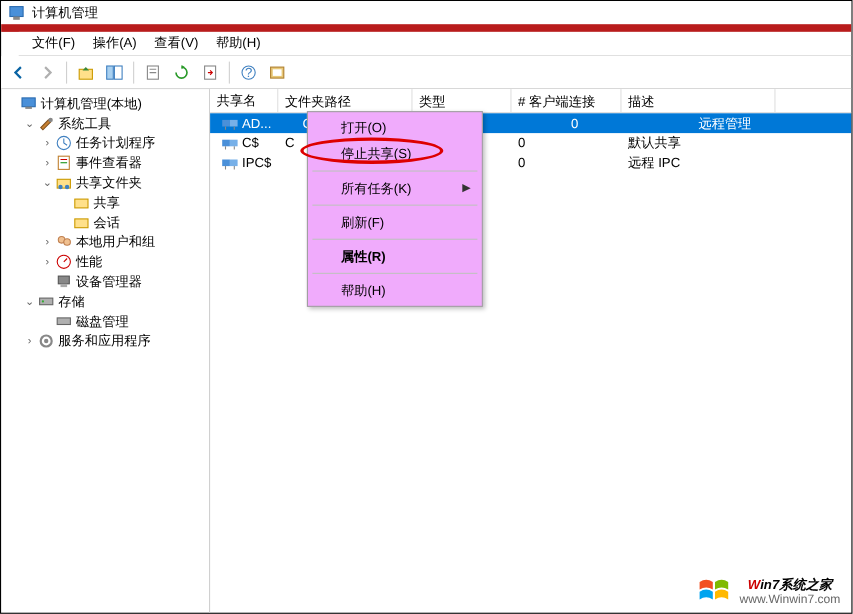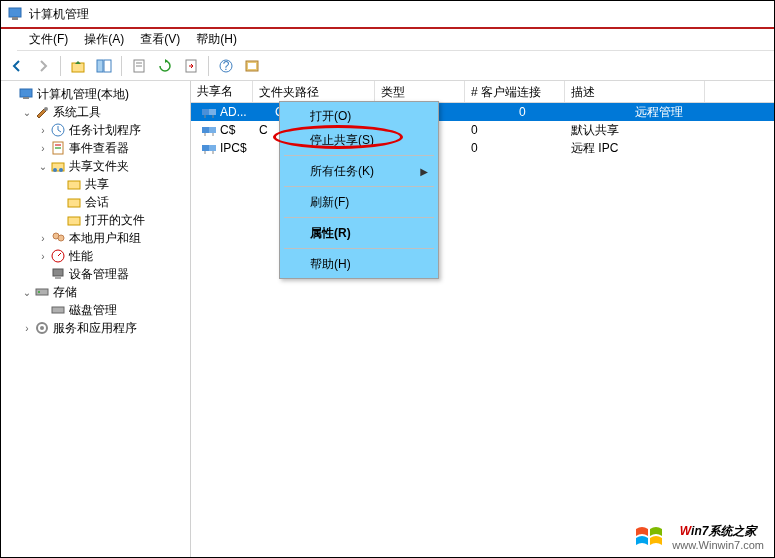--- a/index.html
+++ b/index.html
@@ -1,17 +1,17 @@
 <!DOCTYPE html>
 <html><head>
 <meta charset="utf-8">
 <style>
 * { box-sizing: border-box; margin: 0; padding: 0; font-family: "Microsoft YaHei", "Segoe UI", Tahoma, sans-serif; font-size: 12px; }
 body { background: #fff; width: 775px; height: 558px; overflow: hidden; position: relative; border: 1px solid #000; }
-.titlebar { height: 28px; background: #fff; display: flex; align-items: center; padding: 0 6px; border-bottom: 2px solid #b91c1c; }
+.titlebar { height: 28px; background: #fff; display: flex; align-items: center; padding: 0 6px; border-bottom: 7px solid #b91c1c; }
 .titlebar .app-icon { width: 16px; height: 16px; margin-right: 6px; }
 .menubar { height: 22px; display: flex; align-items: center; padding: 0 4px; background: #fff; border-bottom: 1px solid #e0e0e0; margin-left: 16px; }
 .menubar span { padding: 2px 8px; cursor: default; }
 .toolbar { height: 30px; display: flex; align-items: center; padding: 0 4px; background: #fff; border-bottom: 1px solid #d8d8d8; gap: 2px; }
 .toolbar .tbtn { width: 24px; height: 24px; display: flex; align-items: center; justify-content: center; border: 1px solid transparent; }
 .toolbar .sep { width: 1px; height: 20px; background: #d0d0d0; margin: 0 3px; }
 .content { display: flex; height: calc(100% - 80px); }
 .tree-pane { width: 190px; border-right: 1px solid #d0d0d0; padding: 4px 2px; overflow: auto; }
 .tree ul { list-style: none; padding-left: 16px; }
 .tree > ul { padding-left: 2px; }
@@ -25,21 +25,21 @@
 .list-body { }
 .list-row { display: flex; height: 18px; align-items: center; }
 .list-row.selected { background: #0078d7; color: #fff; gap: 16px; }
 .list-row .cell { padding: 0 6px; overflow: hidden; white-space: nowrap; }
 .list-row .share-icon { width: 16px; height: 14px; margin-right: 3px; margin-left: 4px; flex-shrink: 0; }
 .c0 { width: 62px; display:flex; align-items:center; }
 .c1 { width: 122px; }
 .c2 { width: 90px; }
 .c3 { width: 100px; }
 .c4 { width: 140px; }
-.context-menu { position: absolute; left: 278px; top: 100px; width: 160px; background: #7dd3fc; border: 1px solid #a0a0a0; box-shadow: 2px 2px 4px rgba(0,0,0,0.25); padding: 2px; z-index: 100; }
+.context-menu { position: absolute; left: 278px; top: 100px; width: 160px; background: #f0abfc; border: 1px solid #a0a0a0; box-shadow: 2px 2px 4px rgba(0,0,0,0.25); padding: 2px; z-index: 100; }
 .context-menu .mi { height: 24px; display: flex; align-items: center; padding: 0 24px 0 28px; position: relative; cursor: default; }
 .context-menu .msep { height: 1px; background: #c0c0c0; margin: 3px 2px; }
 .context-menu .arrow { position: absolute; right: 8px; font-size: 10px; color: #333; }
 .highlight-ellipse { position: absolute; left: 272px; top: 124px; width: 130px; height: 24px; border: 3px solid #d00; border-radius: 50%; z-index: 200; pointer-events: none; }
 .watermark { position: absolute; right: 10px; bottom: 6px; display: flex; align-items: center; gap: 6px; z-index: 50; }
 .watermark .logo { width: 32px; height: 28px; }
 .watermark .wt { display: flex; flex-direction: column; line-height: 1.1; text-align: center; }
 .watermark .wt .t1 { font-size: 14px; font-weight: bold; font-style: italic; }
 .watermark .wt .t1 .w7 { color: #c00; }
 .watermark .wt .t2 { font-size: 11px; color: #666; }
@@ -186,29 +186,20 @@
                         <span>共享</span>
                       </div>
                     </li>
                   <li>
                       <div class="tree-row">
                         <span class="expander"></span>
                         <svg class="tree-icon" viewBox="0 0 16 16">
                           <rect x="2" y="5" width="12" height="8" fill="#ffe08a" stroke="#cc9a00"></rect>
                         </svg>
                         <span>会话</span>
-                      </div>
-                    </li>
-                  <li>
-                      <div class="tree-row">
-                        <span class="expander"></span>
-                        <svg class="tree-icon" viewBox="0 0 16 16">
-                          <rect x="2" y="5" width="12" height="8" fill="#ffe08a" stroke="#cc9a00"></rect>
-                        </svg>
-                        <span>打开的文件</span>
                       </div>
                     </li>
                 </ul>
               </li>
               <li>
                   <div class="tree-row">
                     <span class="expander">›</span>
                     <svg class="tree-icon" viewBox="0 0 16 16">
                       <circle cx="6" cy="6" r="3" fill="#f0c090" stroke="#c08050"></circle>
                       <circle cx="11" cy="8" r="3" fill="#f0c090" stroke="#c08050"></circle>

